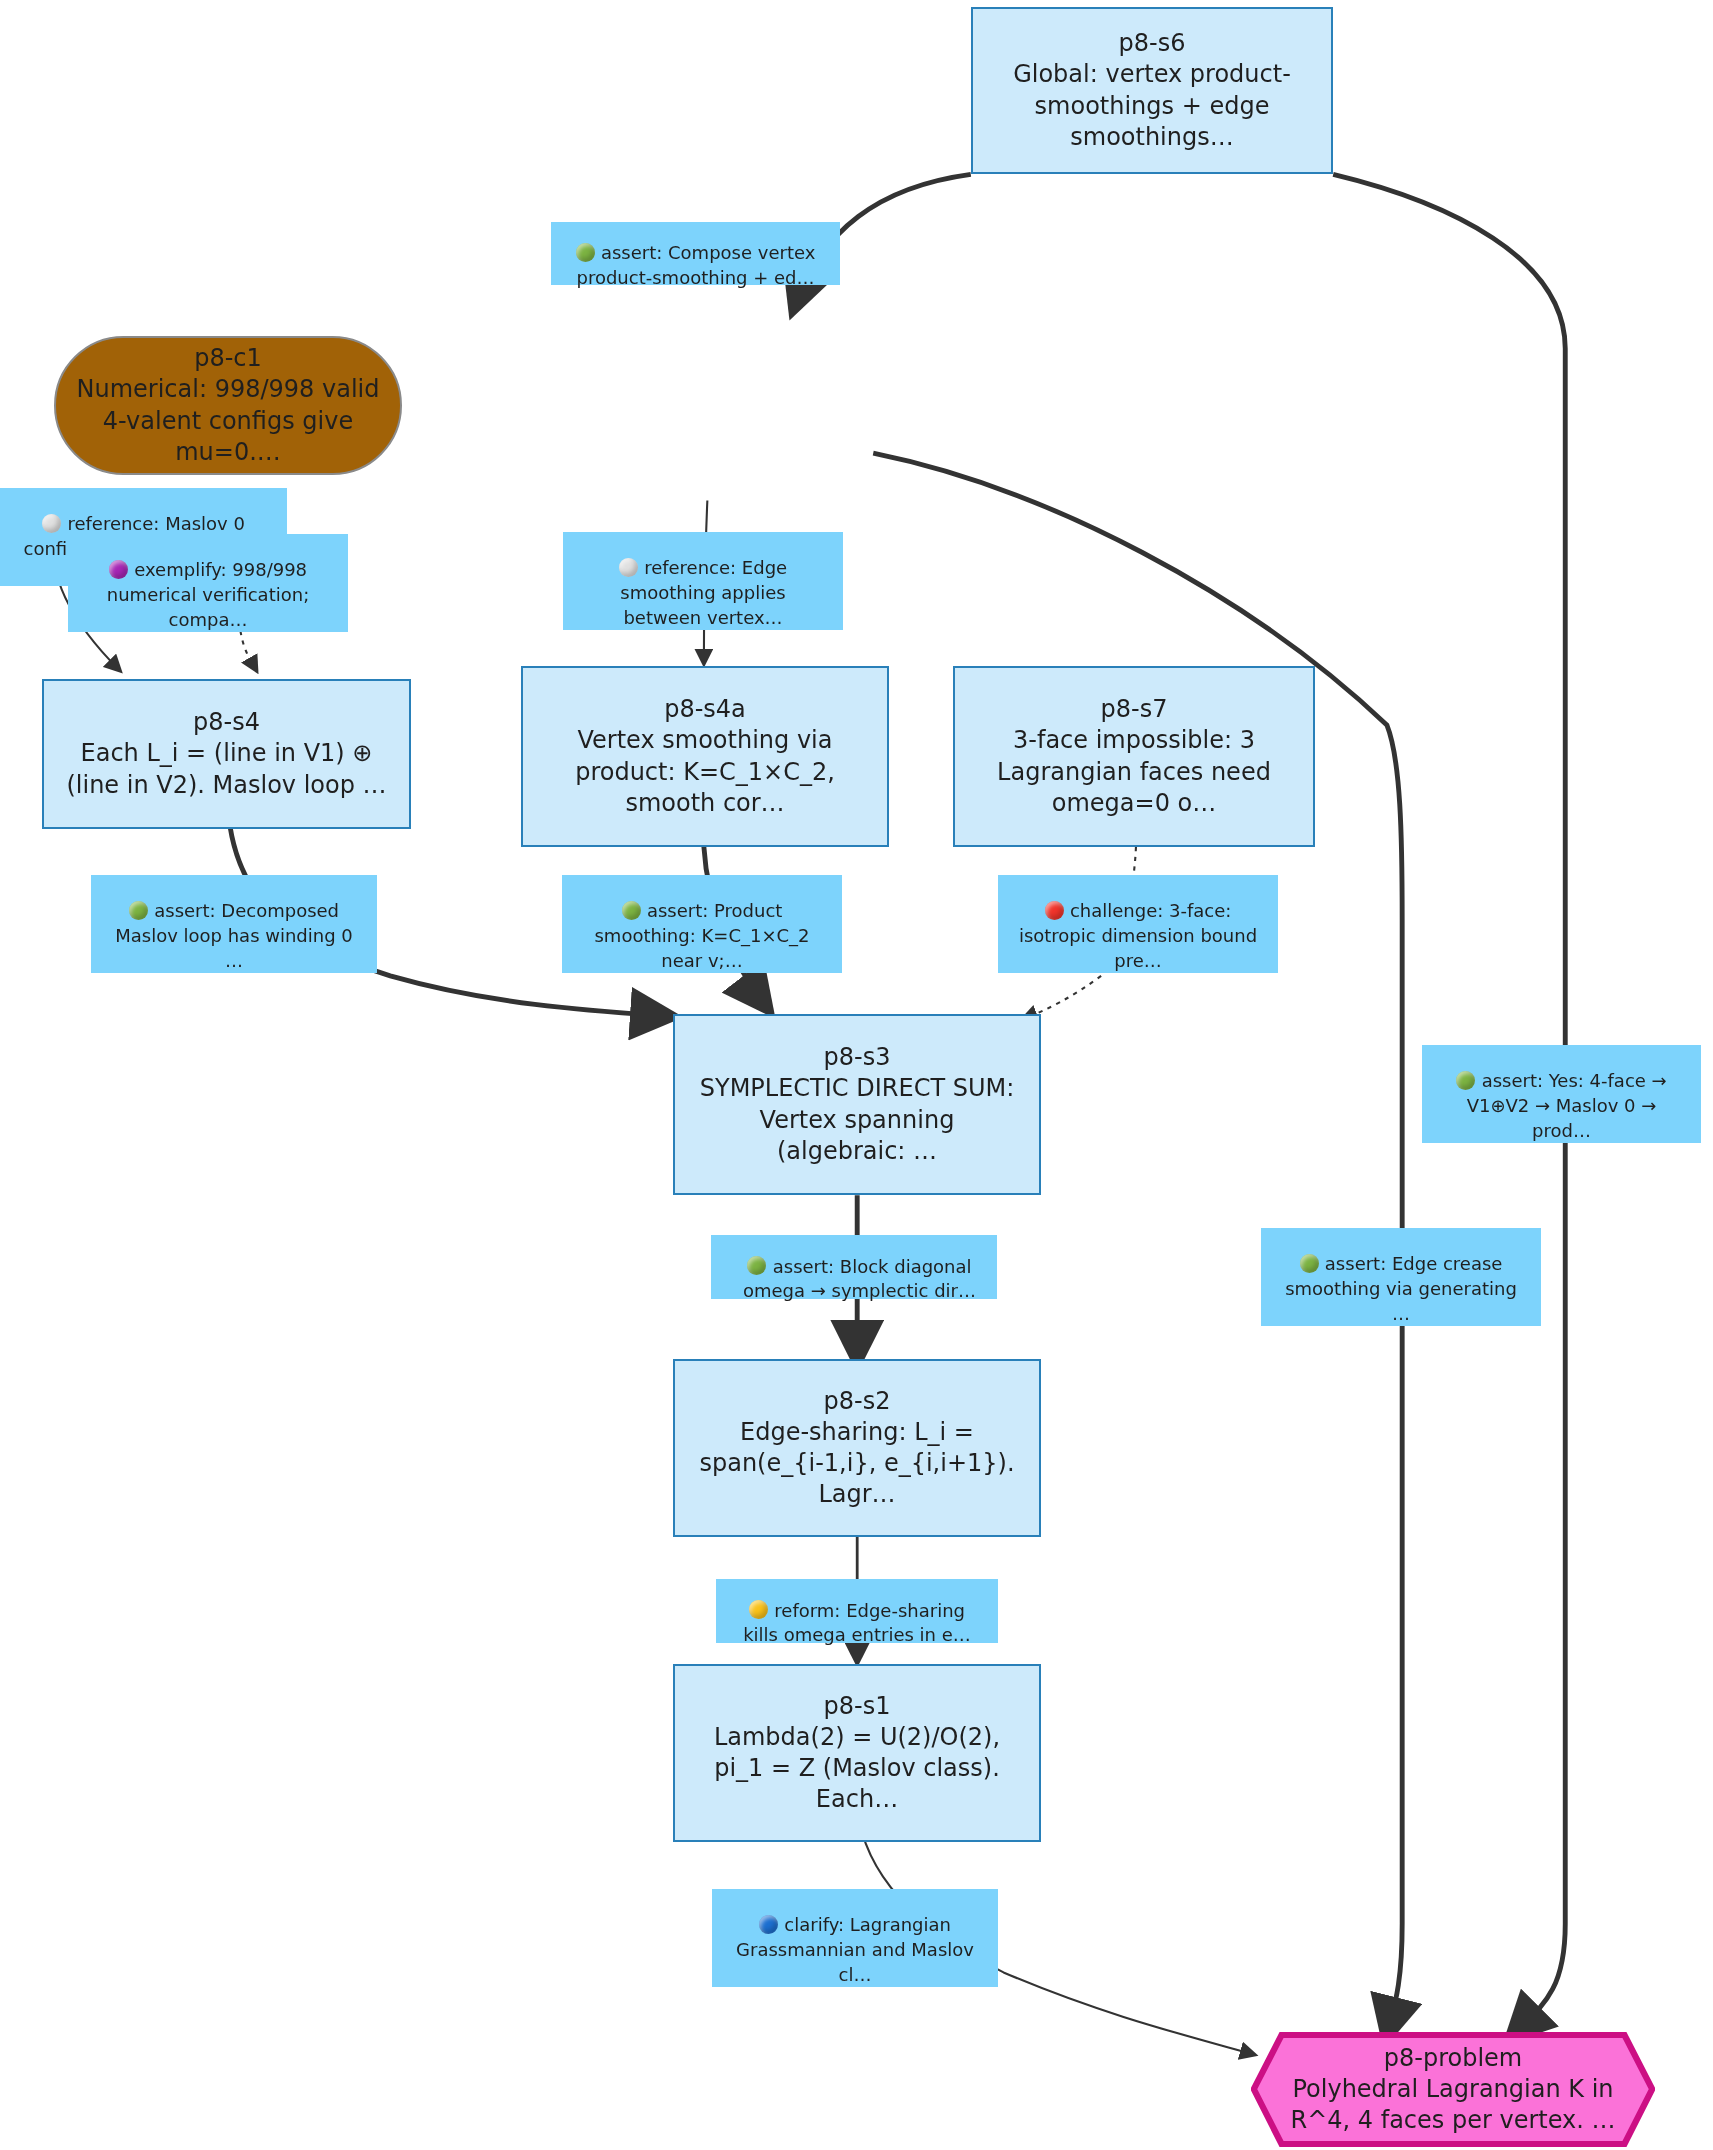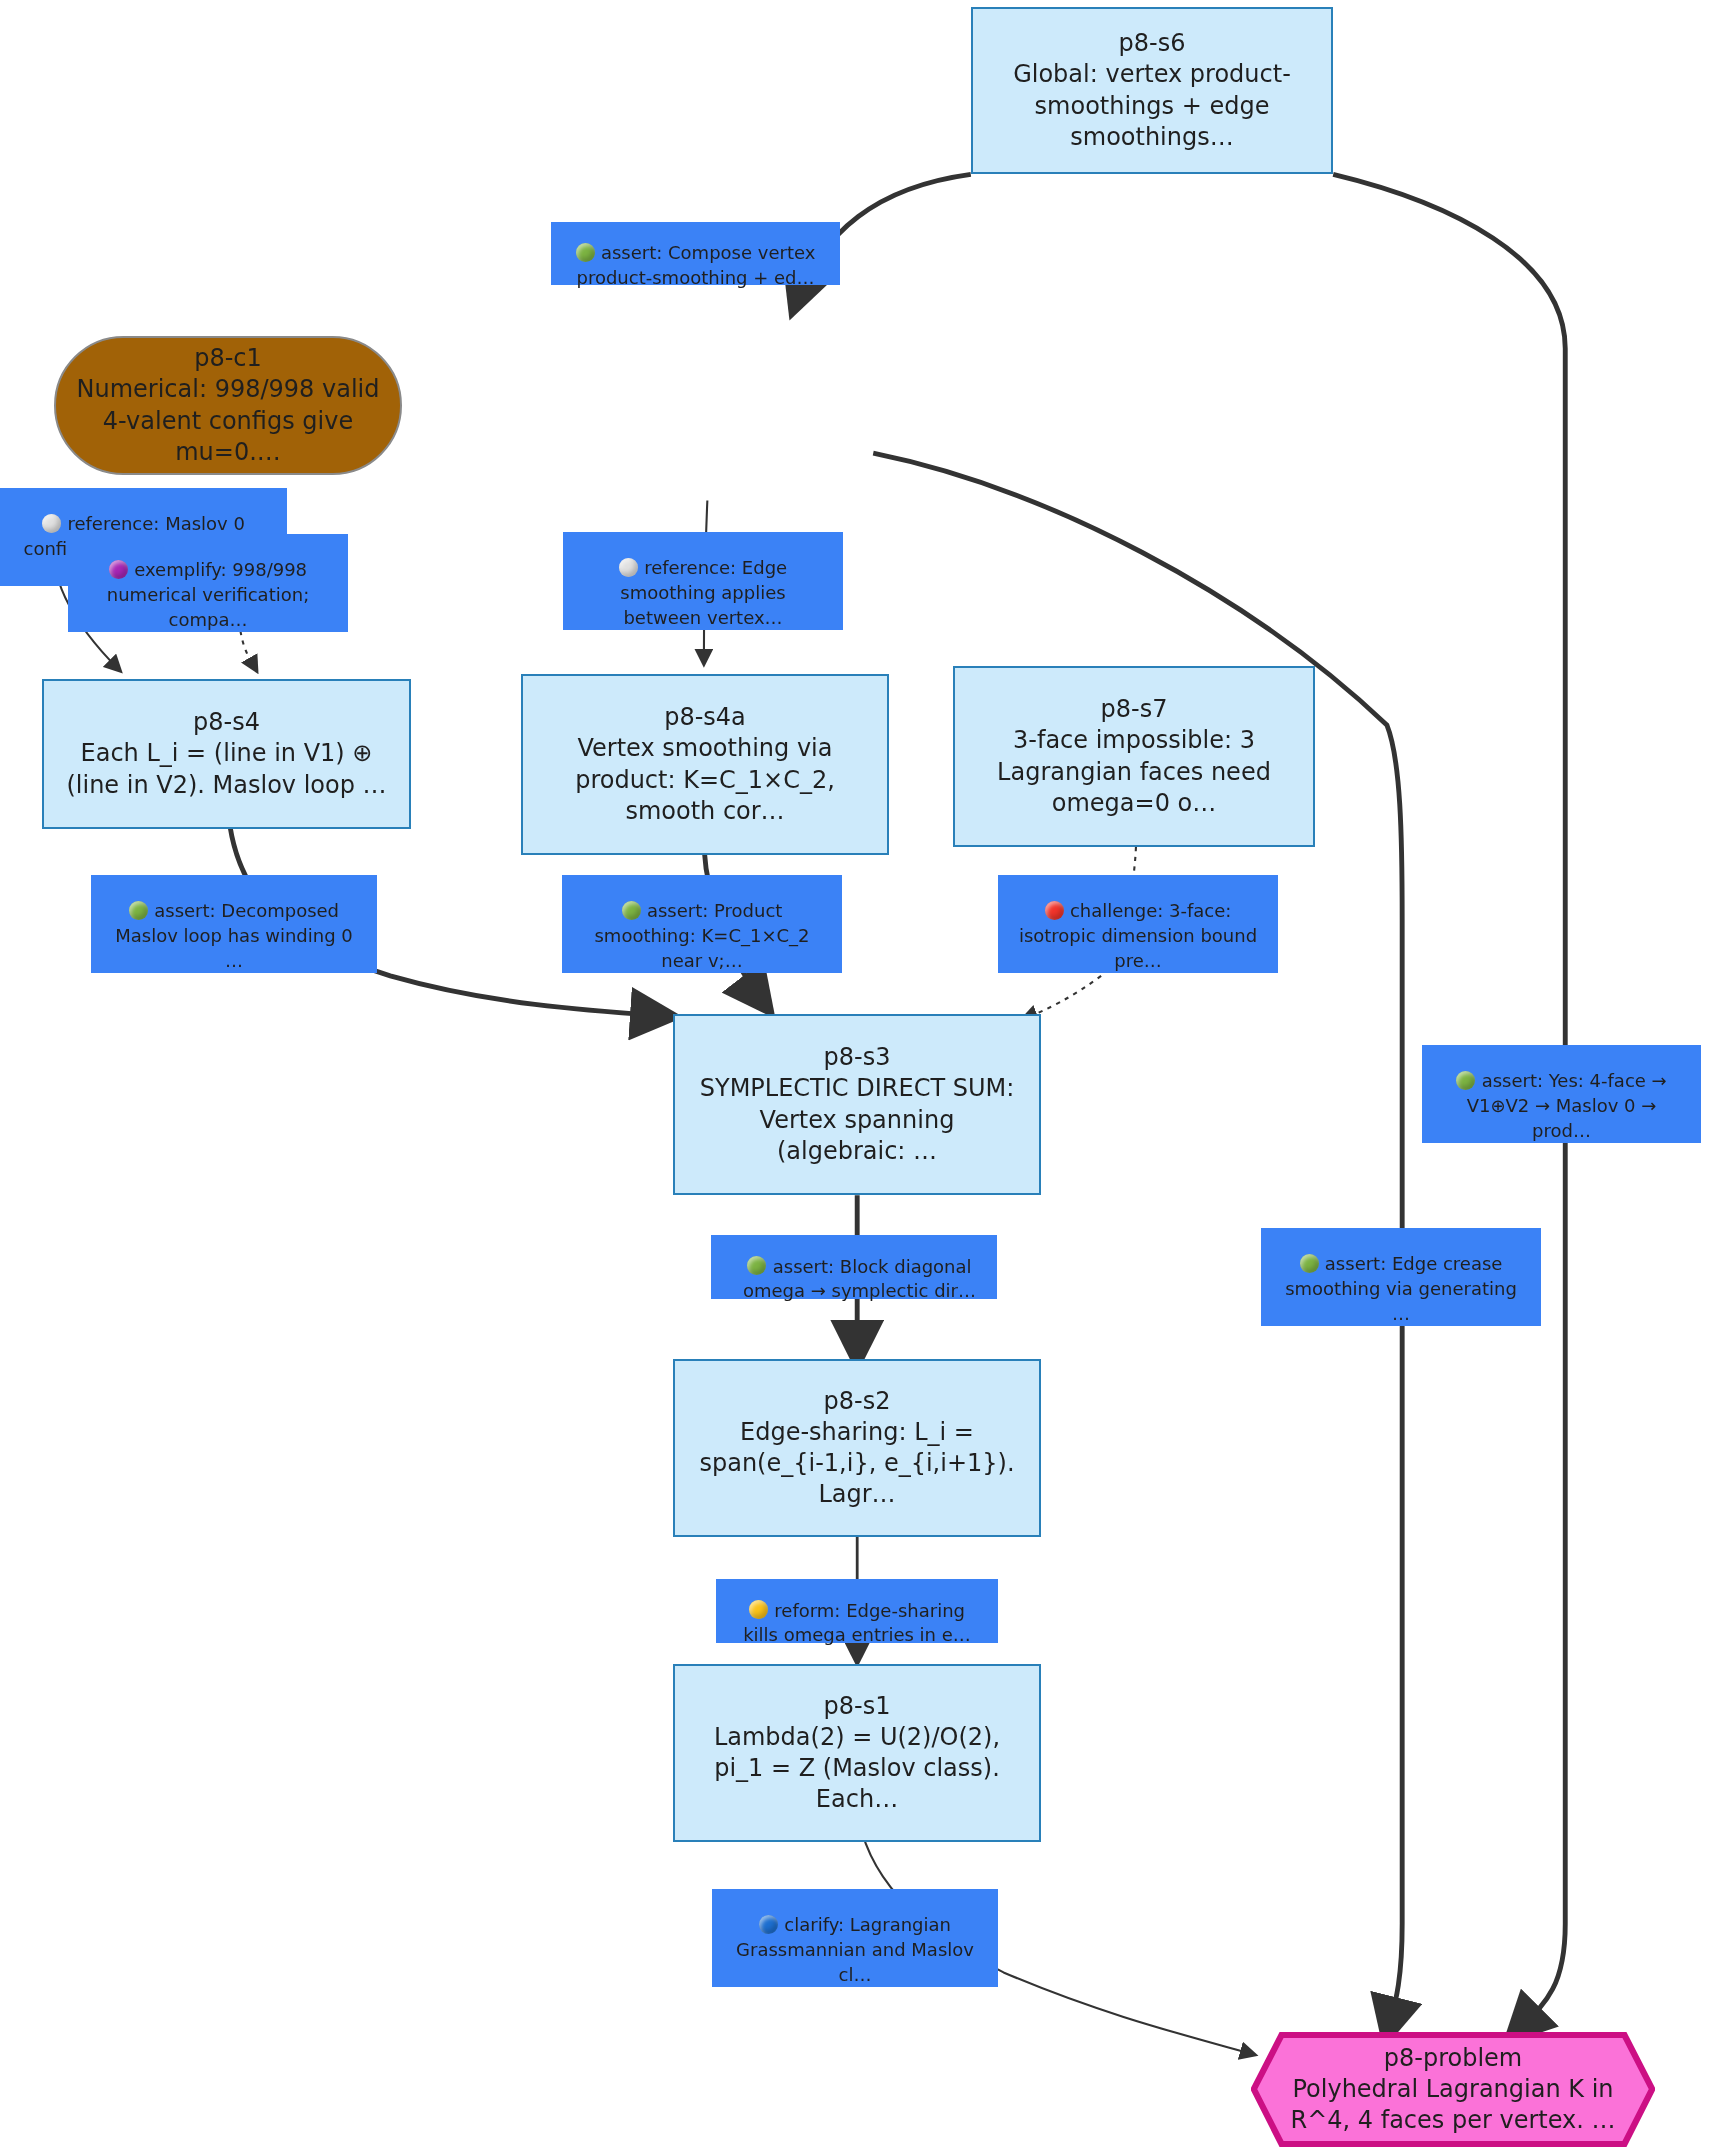--- a/index.html
+++ b/index.html
@@ -12,21 +12,21 @@
         align-items:center;justify-content:center;text-align:center;}
   .node .txt{width:100%;padding:0 9.8px;line-height:1.30;color:#1f1f1f;
              font-size:24px;white-space:pre-line;}
 
   .n-step{background:#cdeafb;border:2.1px solid #2980b9;}
   .n-check{background:#a16207;border:2.1px solid #8a8a8a;border-radius:105px;}
   .n-problem{background:#fb72d8;}
   .n-problem .hexbg{position:absolute;left:0;top:0;width:100%;height:100%;}
   .n-problem{background:transparent;border:none;}
 
-  .label{position:absolute;background:#3b82f6;box-sizing:border-box;
+  .label{position:absolute;background:#7dd3fc;box-sizing:border-box;
          display:flex;align-items:center;justify-content:center;text-align:center;}
   .label .txt{width:100%;padding:0 8.4px;line-height:1.38;color:#1f1f1f;
               font-size:18px;white-space:pre-line;}
   .dot{display:inline-block;width:19px;height:19px;border-radius:50%;
        vertical-align:-2.8px;margin-right:6.3px;
        box-shadow:inset -2.8px -3.5px 4.9px rgba(0,0,0,.22), inset 2.1px 2.8px 4.2px rgba(255,255,255,.55);}
   .dot-assert{background:#7cb342;}
   .dot-reference{background:#e0e0e0;}
   .dot-exemplify{background:#a626b5;}
   .dot-challenge{background:#f0342b;}
@@ -88,21 +88,21 @@
 mu=0.…</div>
   </div>
 
 
   <div class="node n-step" style="left:42px;top:679px;width:369px;height:150px;">
     <div class="txt">p8-s4
 Each L_i = (line in V1) ⊕
 (line in V2). Maslov loop …</div>
   </div>
 
-  <div class="node n-step" style="left:521px;top:666px;width:368px;height:181px;margin-top:8px;">
+  <div class="node n-step" style="left:521px;top:666px;width:368px;height:181px;">
     <div class="txt">p8-s4a
 Vertex smoothing via
 product: K=C_1×C_2,
 smooth cor…</div>
   </div>
 
   <div class="node n-step" style="left:953px;top:666px;width:362px;height:181px;">
     <div class="txt">p8-s7
 3-face impossible: 3
 Lagrangian faces need

